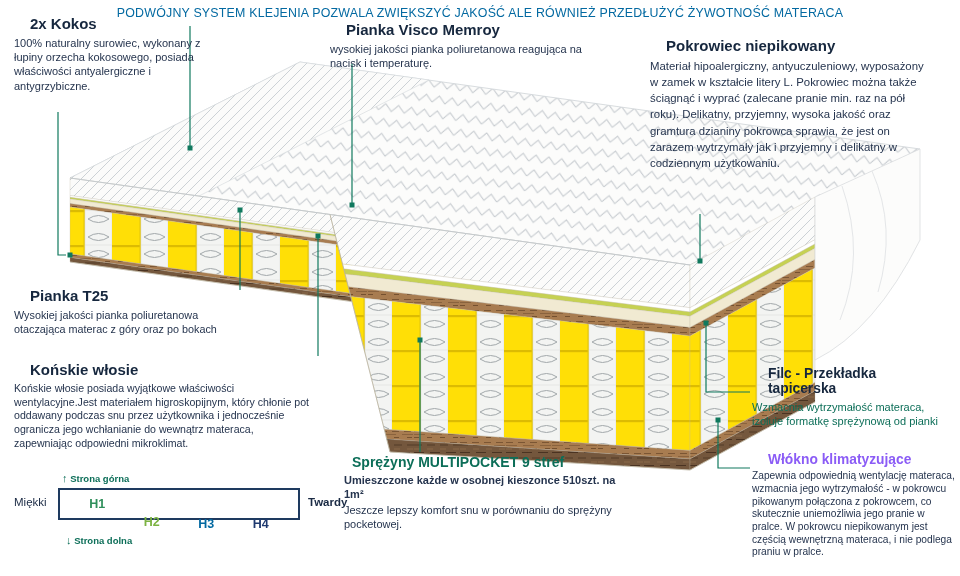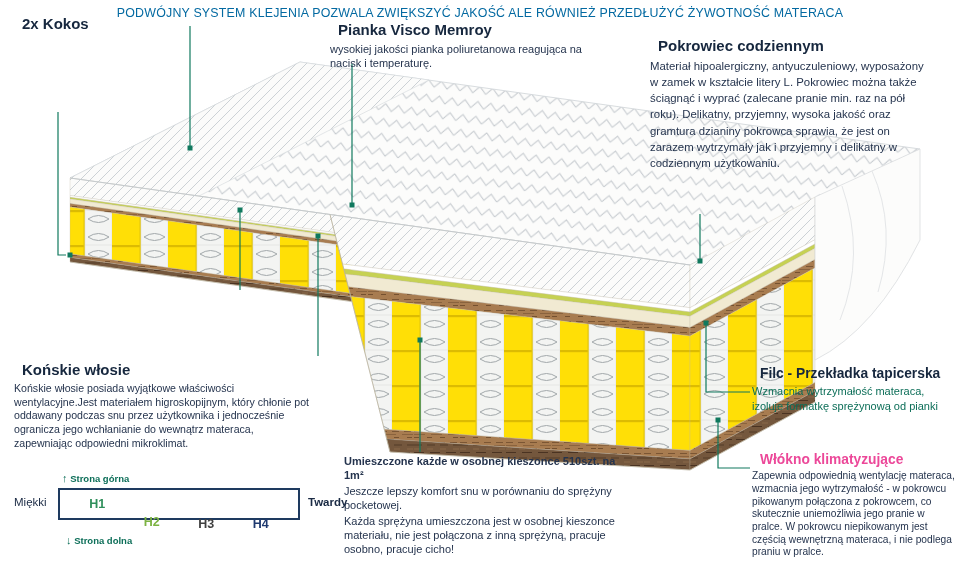--- a/index.html
+++ b/index.html
@@ -1,39 +1,39 @@
 <!DOCTYPE html>
 <html><head>
 <meta charset="utf-8">
 <style>
   html,body{margin:0;padding:0;background:#ffffff}
   #stage{position:relative;width:960px;height:576px;overflow:hidden;background:#fff;
          font-family:"Liberation Sans","DejaVu Sans",sans-serif;color:#25344e}
   #art{position:absolute;left:0;top:0;z-index:1}
   .txt{position:absolute;z-index:2}
   #banner{top:6px;left:10px;width:940px;text-align:center;font-weight:normal;font-size:12.4px;color:#0369a1;letter-spacing:.2px}
-  .callout h3{margin:0 8px 3px;font-weight:bold;color:#16273e;line-height:1.12;font-size:15px}
+  .callout h3{margin:0 16px 3px;font-weight:bold;color:#16273e;line-height:1.12;font-size:15px}
   .callout p{margin:0;font-size:11px;line-height:1.3;color:#25344e}
   #co-kokos{left:14px;top:16px;width:206px}
   #co-visco{left:330px;top:22px;width:252px}
   #co-pokrowiec{left:650px;top:38px;width:278px}
   #co-pokrowiec p{font-size:11.4px;line-height:1.42}
   #co-t25{left:14px;top:288px;width:204px}
   #co-t25 p{font-size:10.8px}
   #co-wlosie{left:14px;top:362px;width:296px}
   #co-wlosie p{font-size:10.6px}
   #co-sprezyny{left:336px;top:455px;width:306px}
   #co-sprezyny h3{font-size:14px;color:#0c6e58}
   #co-sprezyny p{margin:0 8px 2px;font-size:11px;line-height:1.27}
   #co-sprezyny p.b1{font-weight:bold}
   #co-filc{left:752px;top:366px;width:200px}
   #co-filc h3{font-size:13.8px}
   #co-filc p{color:#0c6e58}
   #co-wlokno{left:752px;top:452px;width:204px}
-  #co-wlokno h3{font-size:13.8px;color:#ec4899}
+  #co-wlokno h3{font-size:13.8px;color:#8b5cf6}
   #co-wlokno p{font-size:10.2px;line-height:1.24}
   #legend{left:0;top:470px;width:340px;height:102px}
   .lg-side{position:absolute;font-size:9.5px;font-weight:bold;color:#0c6e58}
   #lg-top{left:62px;top:2px}
   #lg-bottom{left:66px;top:64px}
   .lg-arrow{font-size:11px}
   #lg-soft{position:absolute;left:14px;top:26px;font-size:11.5px;font-weight:normal;color:#1a2a44}
   #lg-hard{position:absolute;left:308px;top:26px;font-size:11.5px;font-weight:bold;color:#1a2a44}
   #lg-box{position:absolute;left:58px;top:18px;width:242px;height:32px;border:2px solid #1e3a5f;background:#fff;
           display:flex;align-items:center;justify-content:space-around;padding:0 10px;box-sizing:border-box}
@@ -147,42 +147,47 @@
       <rect x="417.5" y="337.5" width="5" height="5"></rect>
       <rect x="703.5" y="320.5" width="5" height="5"></rect>
       <rect x="715.5" y="417.5" width="5" height="5"></rect>
     </g>
   </svg>
 
   <div class="txt" id="banner">PODWÓJNY SYSTEM KLEJENIA POZWALA ZWIĘKSZYĆ JAKOŚĆ ALE RÓWNIEŻ PRZEDŁUŻYĆ ŻYWOTNOŚĆ MATERACA</div>
 
   <div class="txt callout" id="co-kokos">
     <h3>2x Kokos</h3>
+    <p>100% naturalny surowiec, wykonany z łupiny orzecha kokosowego, posiada właściwości antyalergiczne i antygrzybiczne.</p>
   </div>
 
   <div class="txt callout" id="co-visco">
     <h3>Pianka Visco Memroy</h3>
     <p>wysokiej jakości pianka poliuretanowa reagująca na nacisk i temperaturę.</p>
   </div>
 
   <div class="txt callout" id="co-pokrowiec">
-    <h3>Pokrowiec codziennym</h3>
+    <h3>Pokrowiec niepikowany</h3>
     <p>Materiał hipoalergiczny, antyuczuleniowy, wyposażony w zamek w kształcie litery L. Pokrowiec można także ściągnąć i wyprać (zalecane pranie min. raz na pół roku). Delikatny, przyjemny, wysoka jakość oraz gramtura dzianiny pokrowca sprawia, że jest on zarazem wytrzymały jak i przyjemny i delikatny w codziennym użytkowaniu.</p>
   </div>
 
+  <div class="txt callout" id="co-t25">
+    <h3>Pianka T25</h3>
+    <p>Wysokiej jakości pianka poliuretanowa otaczająca materac z góry oraz po bokach</p>
+  </div>
 
   <div class="txt callout" id="co-wlosie">
     <h3>Końskie włosie</h3>
     <p>Końskie włosie posiada wyjątkowe właściwości wentylacyjne.Jest materiałem higroskopijnym, który chłonie pot oddawany podczas snu przez użytkownika i jednocześnie ogranicza jego wchłanianie do wewnątrz materaca, zapewniając odpowiedni mikroklimat.</p>
   </div>
 
   <div class="txt callout" id="co-sprezyny">
+    <h3>Sprężyny MULTIPOCKET 9 stref</h3>
     <p class="b1">Umieszczone każde w osobnej kieszonce 510szt. na 1m²</p>
     <p>Jeszcze lepszy komfort snu w porównaniu do sprężyny pocketowej.</p>
-    <p>Każda sprężyna umieszczona jest w osobnej kieszonce materiału, nie jest połączona z inną sprężyną, pracuje osobno, pracuje cicho!</p>
   </div>
 
   <div class="txt callout" id="co-filc">
     <h3>Filc - Przekładka tapicerska</h3>
     <p>Wzmacnia wytrzymałość materaca, izoluje formatkę sprężynową od pianki</p>
   </div>
 
   <div class="txt callout" id="co-wlokno">
     <h3>Włókno klimatyzujące</h3>
     <p>Zapewnia odpowiednią wentylację materaca, wzmacnia jego wytrzymałość - w pokrowcu pikowanym połączona z pokrowcem, co skutecznie uniemożliwia jego pranie w pralce. W pokrowcu niepikowanym jest częścią wewnętrzną materaca, i nie podlega praniu w pralce.</p>
@@ -190,21 +195,21 @@
 
   <div class="txt" id="legend">
     <div class="lg-side" id="lg-top">
       <span class="lg-arrow">↑</span>
       <span>Strona górna</span>
     </div>
     <div id="lg-soft">Miękki</div>
     <div id="lg-box">
       <span class="lg-level" style="color: rgb(47, 143, 91);">H1</span>
       <span class="lg-level" style="color: rgb(124, 179, 66); margin-top: 35px;">H2</span>
-      <span class="lg-level" style="color: #404040; margin-top: 39px;">H3</span>
+      <span class="lg-level" style="color: #0369a1; margin-top: 39px;">H3</span>
       <span class="lg-level" style="color: rgb(31, 58, 112); margin-top: 40px;">H4</span>
     </div>
     <div id="lg-hard">Twardy</div>
     <div class="lg-side" id="lg-bottom">
       <span class="lg-arrow">↓</span>
       <span>Strona dolna</span>
     </div>
   </div>
 
 </div>

